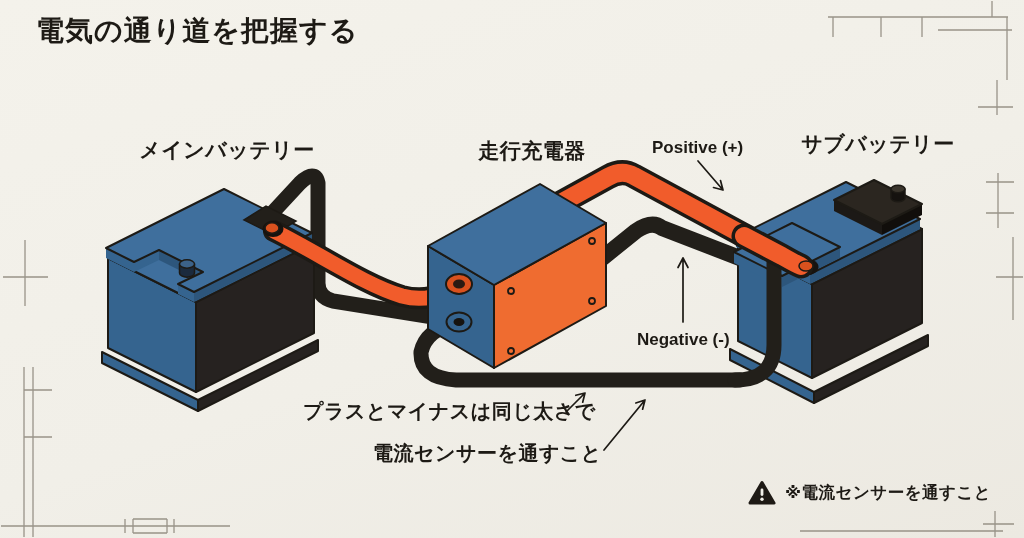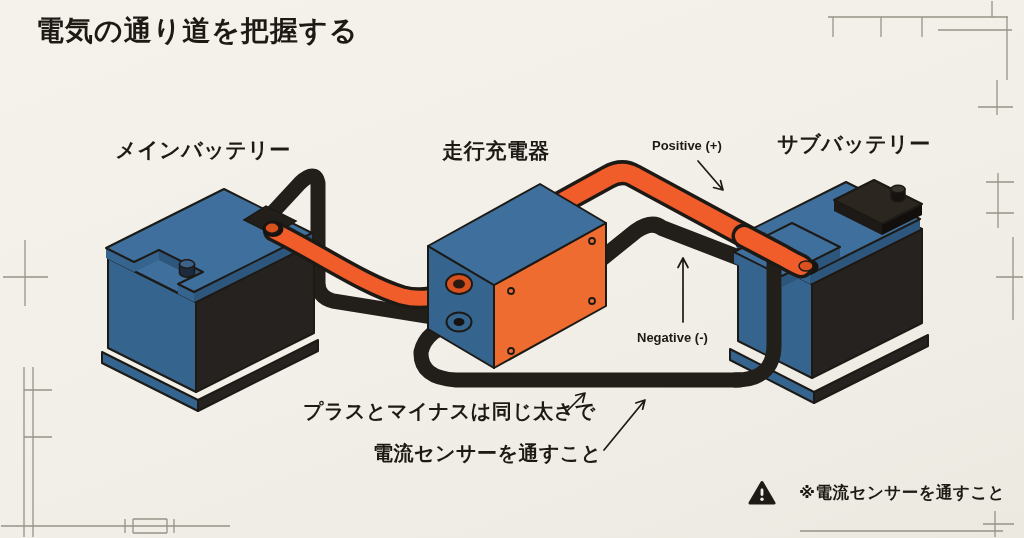--- a/index.html
+++ b/index.html
@@ -20,24 +20,24 @@
   .ol{stroke:var(--ink);stroke-width:2;stroke-linejoin:round;}
   .thin{stroke:var(--ink);stroke-width:1.5;stroke-linejoin:round;}
   .cb{fill:none;stroke:var(--cable-black);stroke-linecap:round;stroke-linejoin:round;}
   .coo{fill:none;stroke:var(--ink);stroke-linecap:round;stroke-linejoin:round;}
   .co{fill:none;stroke:var(--cable-orange);stroke-linecap:round;stroke-linejoin:round;}
   .bp{stroke:var(--bp);stroke-width:1.3;fill:none;opacity:.9;}
   .arr{stroke:var(--ink);stroke-width:1.7;fill:none;stroke-linecap:round;stroke-linejoin:round;}
   .screw{fill:none;stroke:var(--ink);stroke-width:1.8;}
   .txt{position:absolute;white-space:nowrap;color:var(--ink);}
   .title{left:36px;top:12px;font-size:28px;font-weight:900;letter-spacing:1px;}
-  .complabel{font-size:21px;font-weight:800;text-align:center;letter-spacing:.5px;}
-  .eng{font-size:13px;font-weight:700;}
+  .complabel{font-size:21px;font-weight:800;text-align:center;letter-spacing:.5px;margin-left:24px;}
+  .eng{font-size:17px;font-weight:700;}
   .note{font-size:20px;font-weight:800;letter-spacing:.5px;}
-  .warning{position:absolute;left:748px;top:480px;display:flex;align-items:center;gap:23px;}
+  .warning{position:absolute;left:748px;top:480px;display:flex;align-items:center;gap:9px;}
   .warning .wtxt{font-size:16.5px;font-weight:800;letter-spacing:.5px;}
 </style>
 </head>
 <body>
 
 <div class="stage">
 
   <svg class="scene" width="1024" height="538" viewBox="0 0 1024 538">
 
     <g>
@@ -149,21 +149,21 @@
       <path class="arr" d="M698,161 L723,190 M723,190 L713.5,187.5 M723,190 L720.5,180.5"></path>
       <path class="arr" d="M683,322 L683,258 M683,258 L678,267.5 M683,258 L688,267.5"></path>
       <path class="arr" d="M566,412 L585,393 M585,393 L575.8,395.3 M585,393 L582.7,402.2"></path>
       <path class="arr" d="M604,450 L645,400 M645,400 L635.8,403 M645,400 L642.6,409.2"></path>
     </g>
   </svg>
 
   <div class="txt title">電気の通り道を把握する</div>
 
   <div class="txt complabel" style="left:108px;top:136px;width:190px;">メインバッテリー</div>
-  <div class="txt complabel" style="left:436px;top:137px;width:120px;">走行充電器</div>
+  <div class="txt complabel" style="left:448px;top:137px;width:120px;">走行充電器</div>
   <div class="txt complabel" style="left:766px;top:130px;width:176px;">サブバッテリー</div>
 
   <div class="txt eng" style="left:652px;top:138px;">Positive (+)</div>
   <div class="txt eng" style="left:637px;top:330px;">Negative (-)</div>
 
   <div class="txt note" style="left:303px;top:398px;">プラスとマイナスは同じ太さで</div>
   <div class="txt note" style="left:373px;top:440px;">電流センサーを通すこと</div>
 
   <div class="warning">
     <svg width="28" height="26" viewBox="0 0 28 26">

